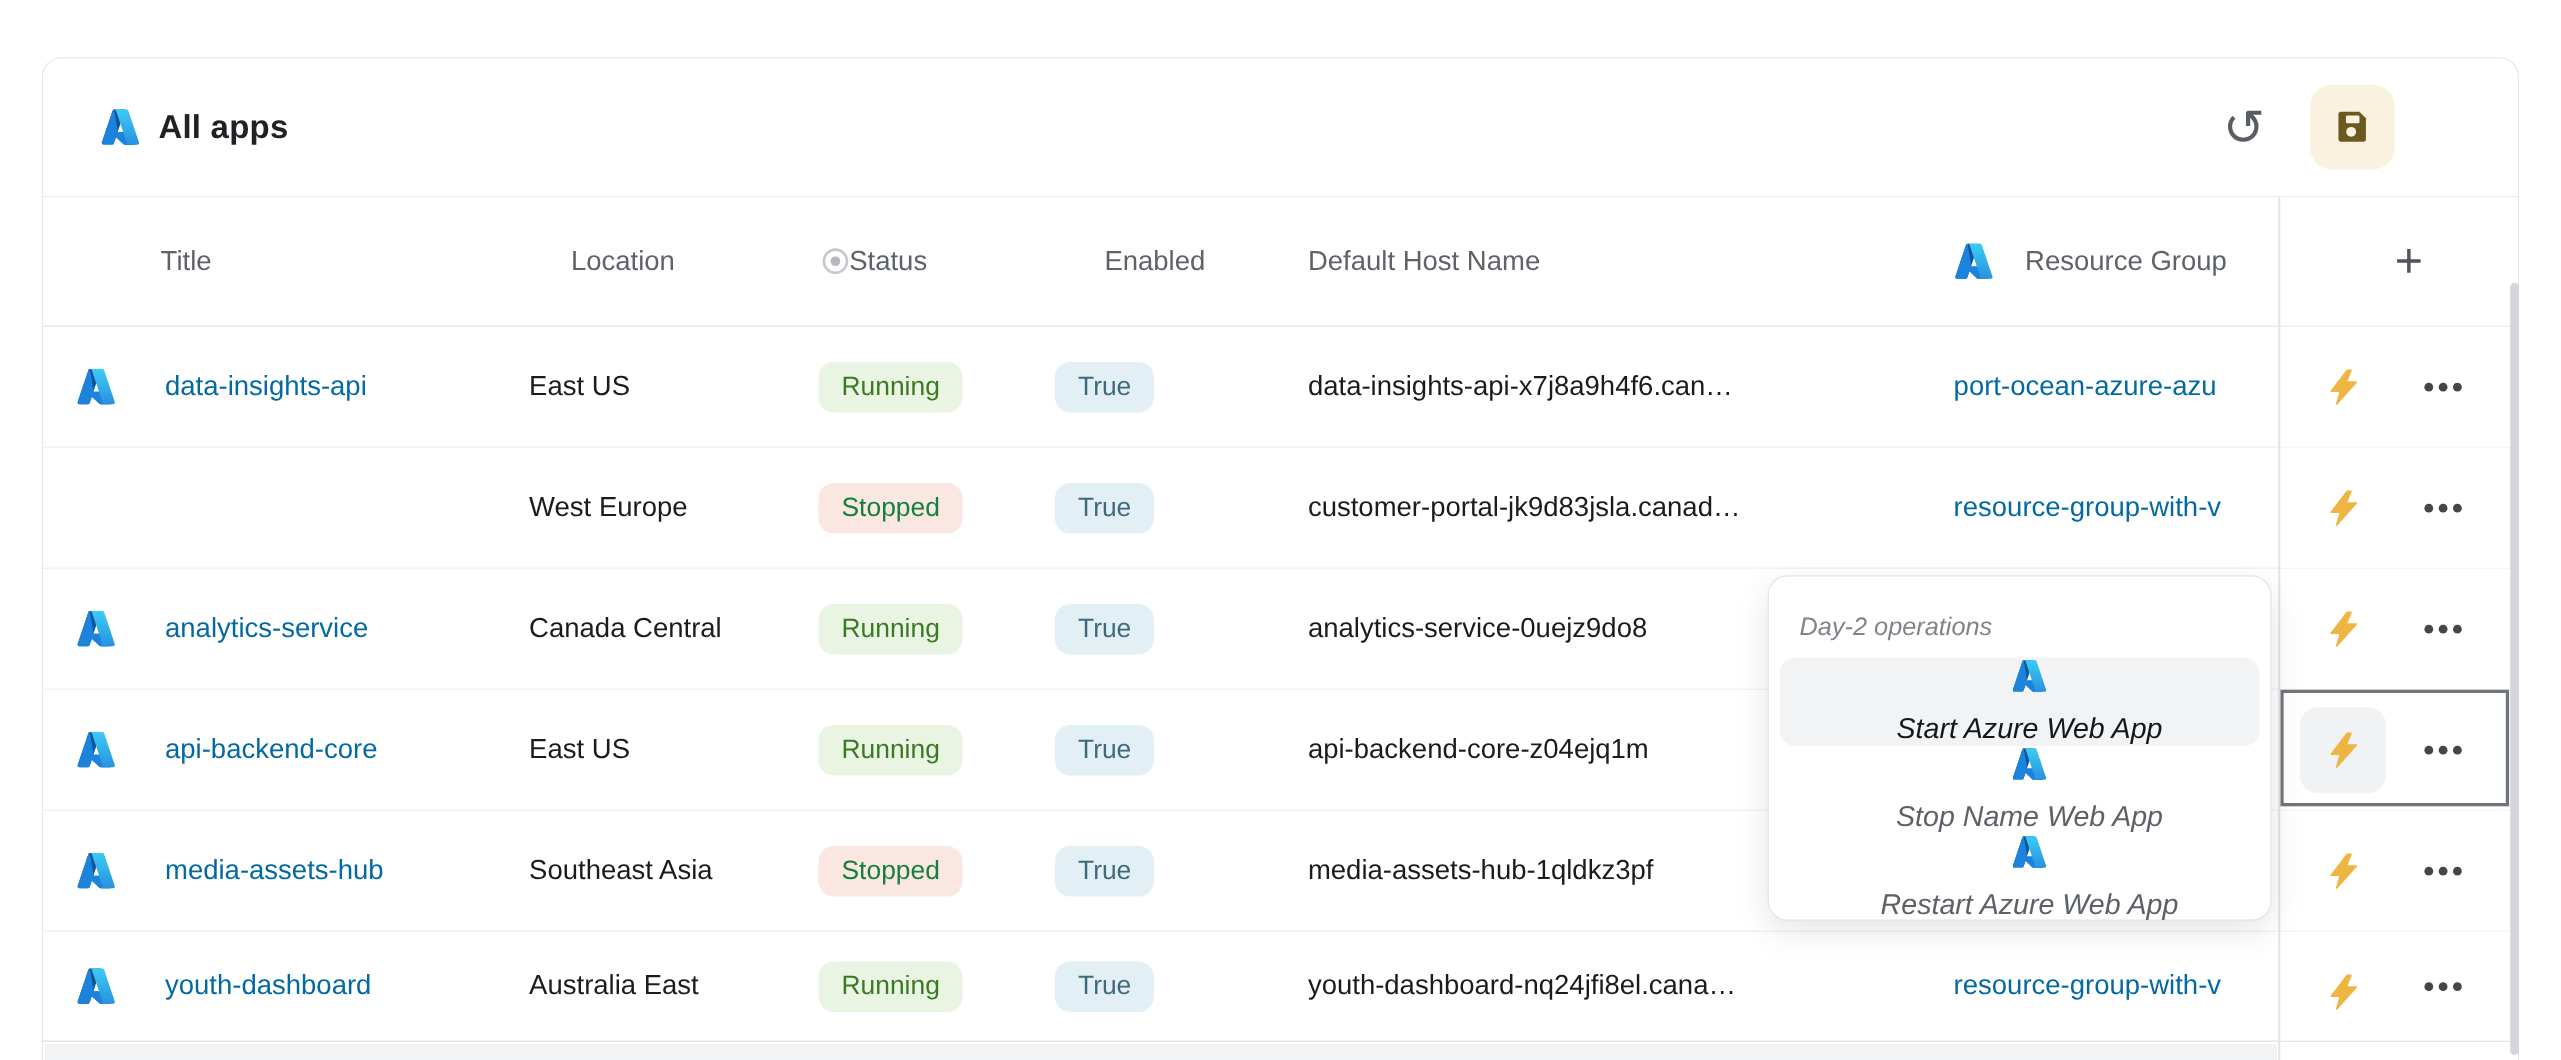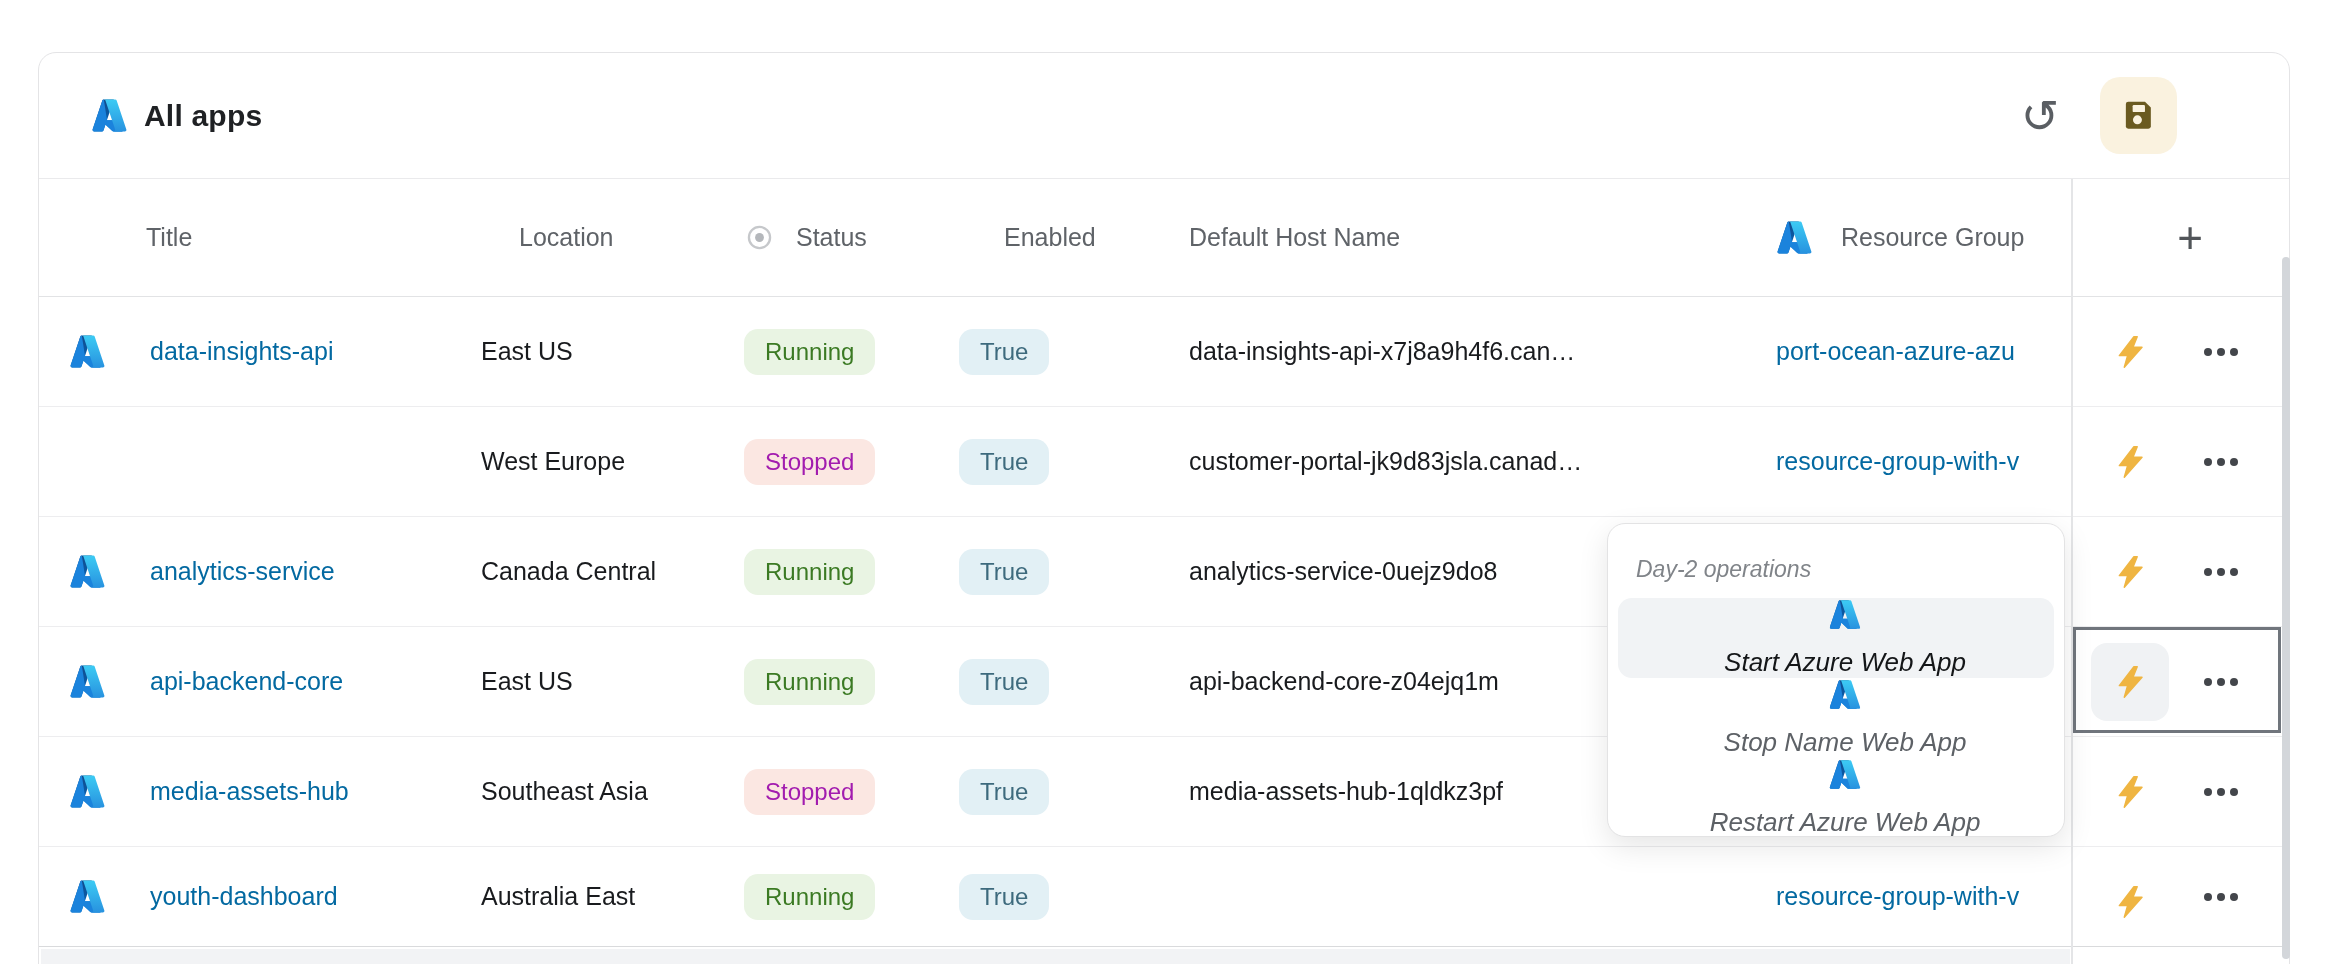--- a/index.html
+++ b/index.html
@@ -23,21 +23,21 @@
   .save-btn { width:77px; height:77px; border:none; border-radius:20px; background:#faf2df;
               display:flex; align-items:center; justify-content:center; cursor:pointer; }
 
   
   .thead { position:absolute; left:0; top:126px; width:100%; height:118px;
            border-bottom:1.5px solid #e2e3e5; }
   .th { position:absolute; top:0; height:100%; display:flex; align-items:center;
         font-size:25px; color:#5f6368; white-space:nowrap; }
   .th-title   { left:107px; }
   .th-loc     { left:480px; }
-  .th-status  { left:708px; gap:24px; }
+  .th-status  { left:708px; }
   .th-enabled { left:965px; }
   .th-host    { left:1150px; }
   .th-rg      { left:1737px; gap:28px; }
   .add-col-btn { position:absolute; left:2128px; top:50%; transform:translateY(-50%);
                  width:46px; height:46px; border:none; background:transparent; cursor:pointer;
                  font-size:44px; font-weight:300; color:#515559; line-height:46px; }
 
   
   .tbody { position:absolute; left:0; top:244px; width:100%; }
   .row { position:relative; height:110px; border-bottom:1.5px solid #ededef; }
@@ -49,21 +49,21 @@
   .c-status  { left:705px; width:222px; }
   .c-enabled { left:920px; width:230px; }
   .c-host    { left:1150px;width:572px; overflow:hidden; }
   .c-rg      { left:1722px;width:310px; padding-left:15px; overflow:hidden; }
   .c-actions { left:2032px;width:220px; background:#fff; }
 
   a.title-link, a.rg-link { color:#0369a1; text-decoration:none; font-weight:500; cursor:pointer; }
 
   .badge { display:inline-block; padding:9px 21px; border-radius:14px; font-size:24px; }
   .badge.running { background:#e9f4e3; color:#3b7a23; }
-  .badge.stopped { background:#fbe7e2; color:#a21caf; }
+  .badge.stopped { background:#fbe7e2; color:#15803d; }
   .badge.enabled-badge { background:#e2f0f5; color:#3d6a7d; }
 
   
   .bolt-btn { position:absolute; left:20px; top:16px; width:78px; height:78px;
               border:none; background:transparent; border-radius:16px; cursor:pointer;
               display:flex; align-items:center; justify-content:center; }
   .dots-btn { position:absolute; left:120px; top:0; height:100%; width:60px;
               border:none; background:transparent; cursor:pointer;
               display:flex; align-items:center; justify-content:center; gap:5px; }
   .dots-btn i { width:8px; height:8px; border-radius:50%; background:#43464b; }
@@ -331,20 +331,21 @@
           </svg>
       <a class="title-link">youth-dashboard</a>
     </div>
     <div class="cell c-loc">Australia East</div>
     <div class="cell c-status">
       <span class="badge status-badge running">Running</span>
     </div>
     <div class="cell c-enabled">
       <span class="badge enabled-badge">True</span>
     </div>
+    <div class="cell c-host">youth-dashboard-nq24jfi8el.cana…</div>
     <div class="cell c-rg">
       <a class="rg-link">resource-group-with-v</a>
     </div>
     <div class="cell c-actions">
 
       <button class="bolt-btn">
         <svg width="36" height="36">
               <use href="#bolt"></use>
             </svg>
       </button>

